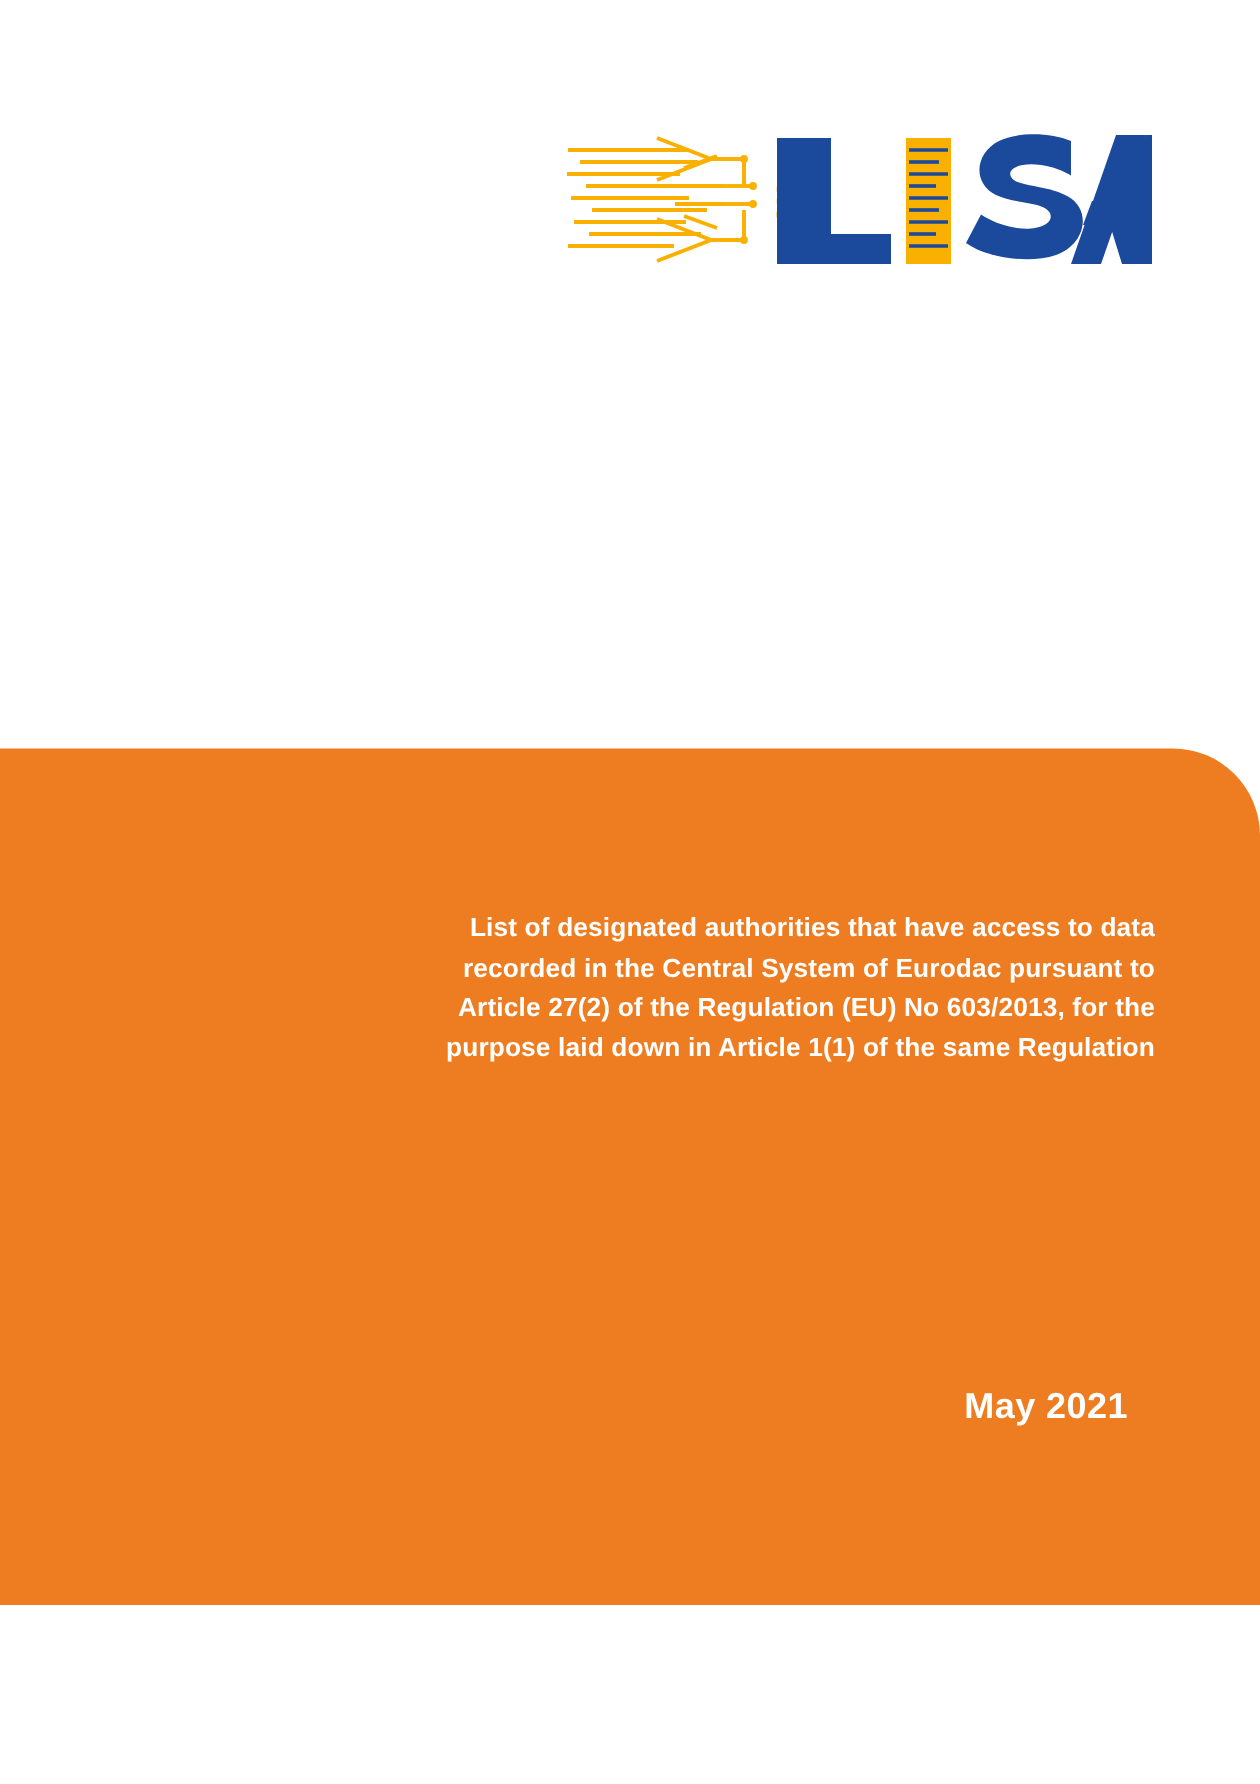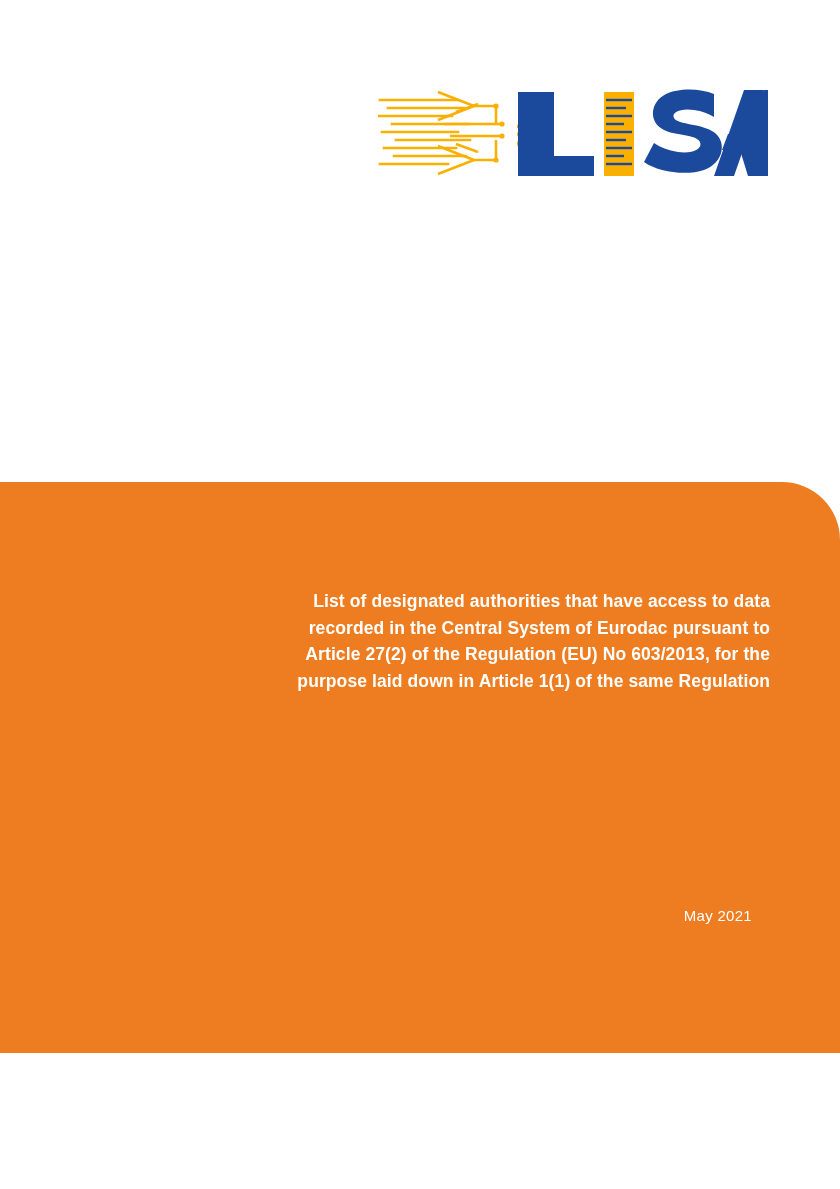--- a/index.html
+++ b/index.html
@@ -32,21 +32,21 @@
   .logo-wrap svg {
     display: block;
     width: 100%;
     height: 100%;
   }
 
   
   .orange-panel {
     position: absolute;
     left: 0;
-    top: 482px;
+    top: 499px;
     width: 840px;
     height: 571px;
     background: #ee7d22;
     border-top-right-radius: 58px;
   }
 
   .title-block {
     position: absolute;
     right: 70px;
     top: 106px;
@@ -57,22 +57,22 @@
     line-height: 1.52;
     font-weight: 600;
     letter-spacing: 0.1px;
   }
 
   .date-block {
     position: absolute;
     right: 88px;
     top: 425px;
     color: #ffffff;
-    font-size: 15px;
-    font-weight: 400;
+    font-size: 24px;
+    font-weight: 700;
     letter-spacing: 0.3px;
   }
 </style>
 </head>
 <body>
 
 <div class="page">
 
   <div class="logo-wrap">
     <svg viewBox="0 0 390 110" xmlns="http://www.w3.org/2000/svg" aria-label="eu-LISA">

